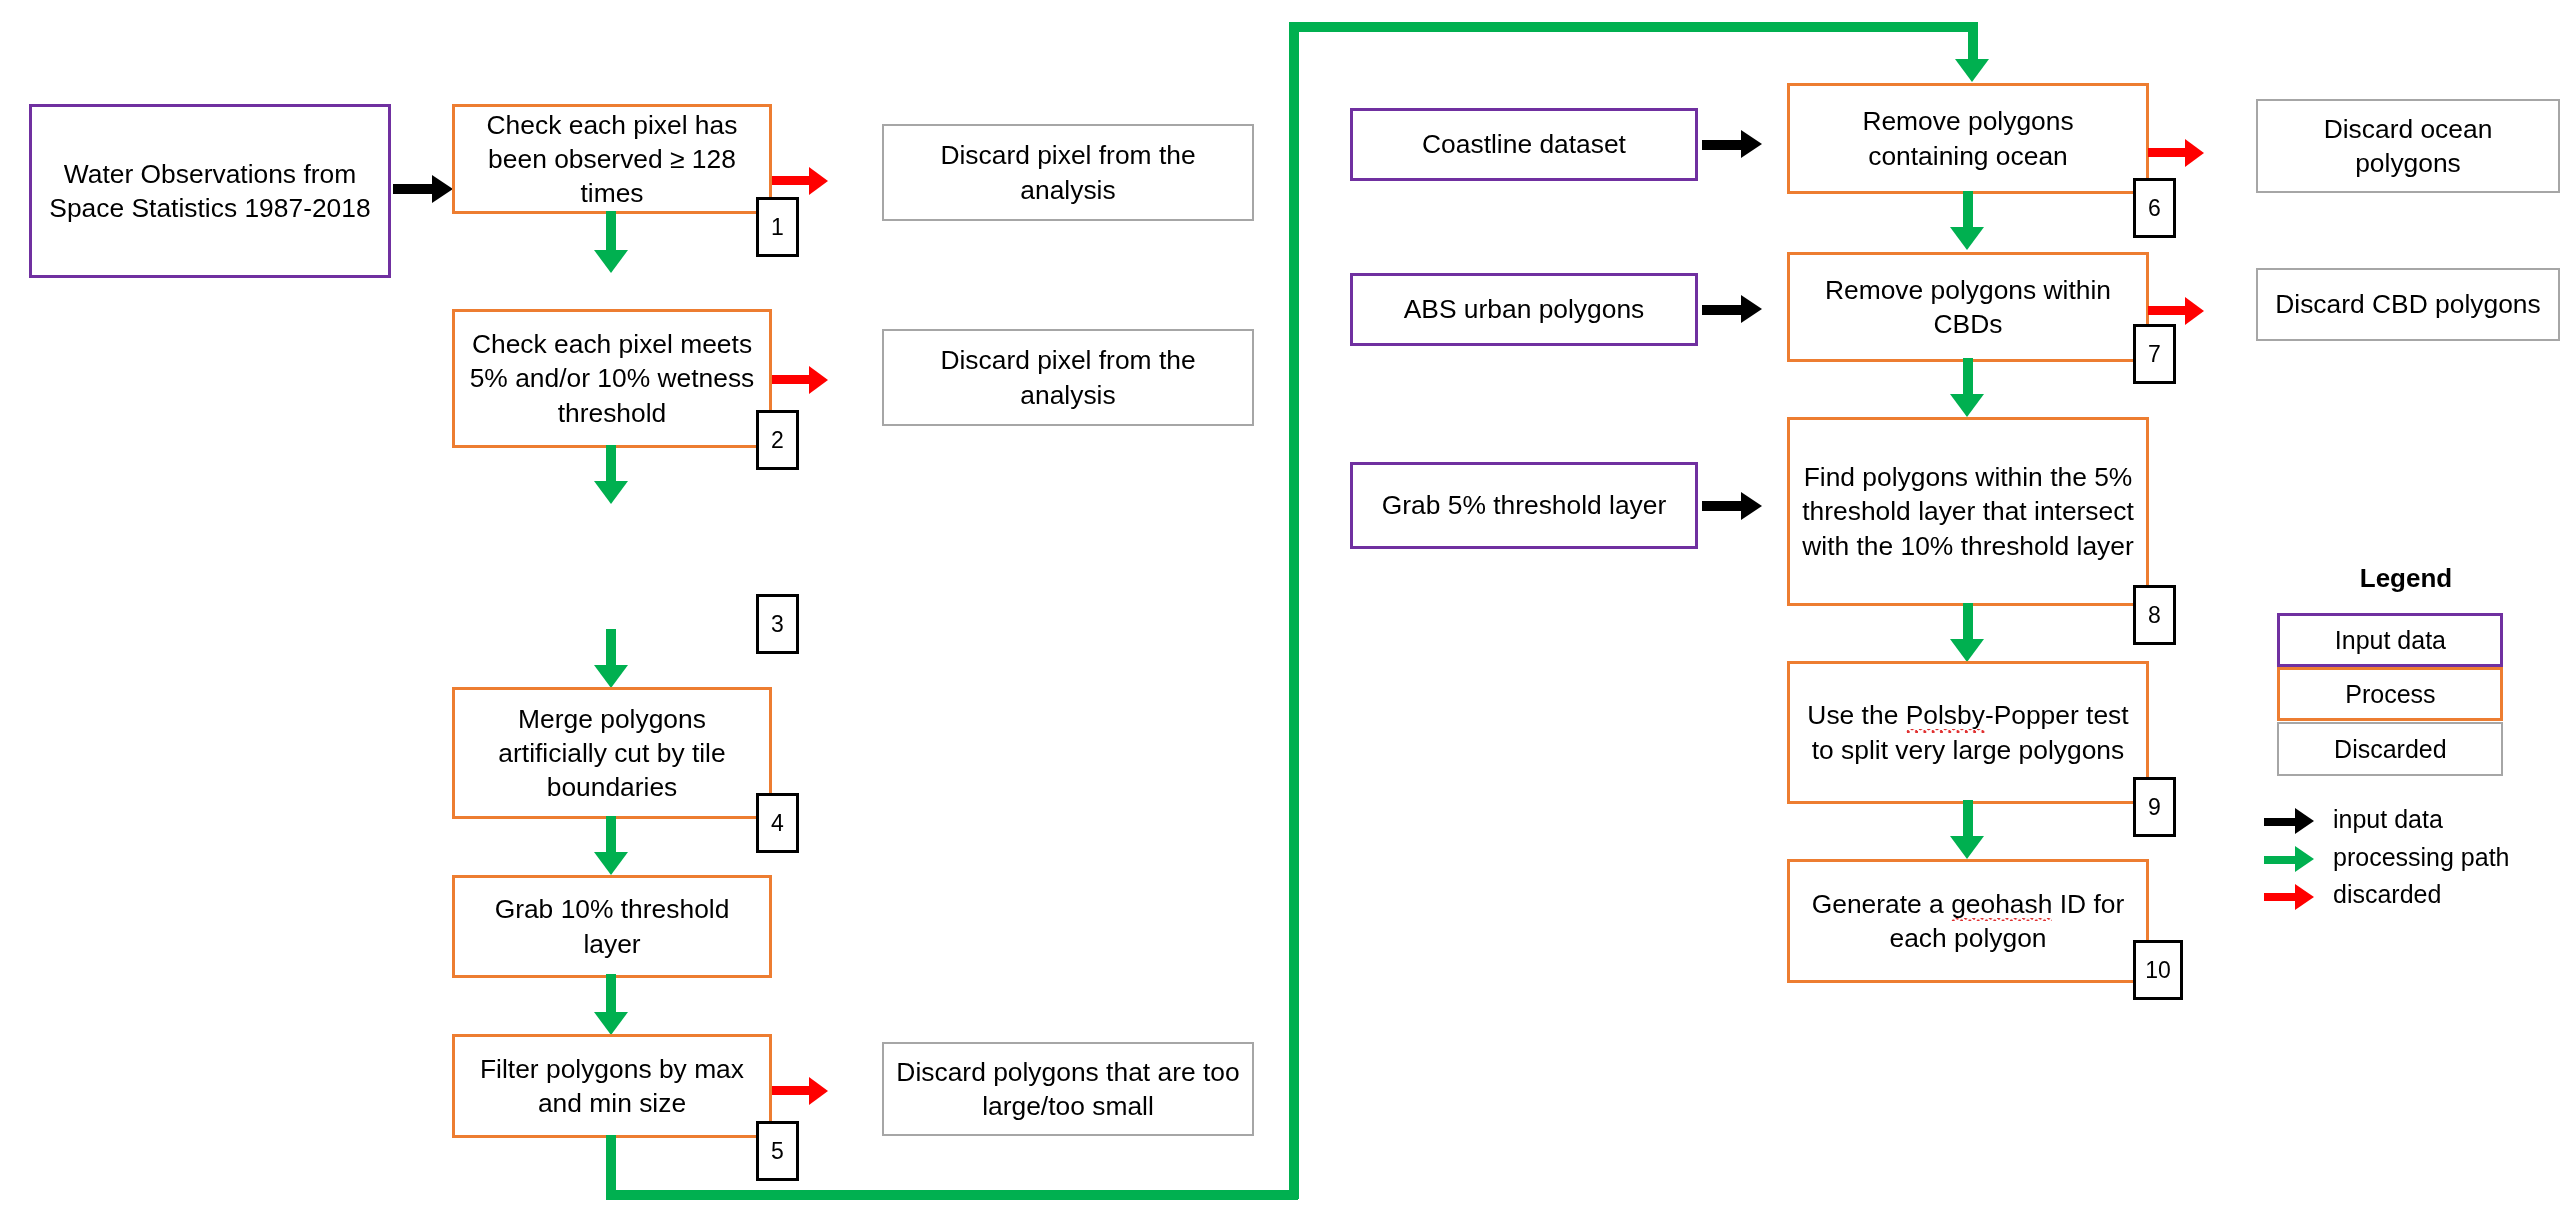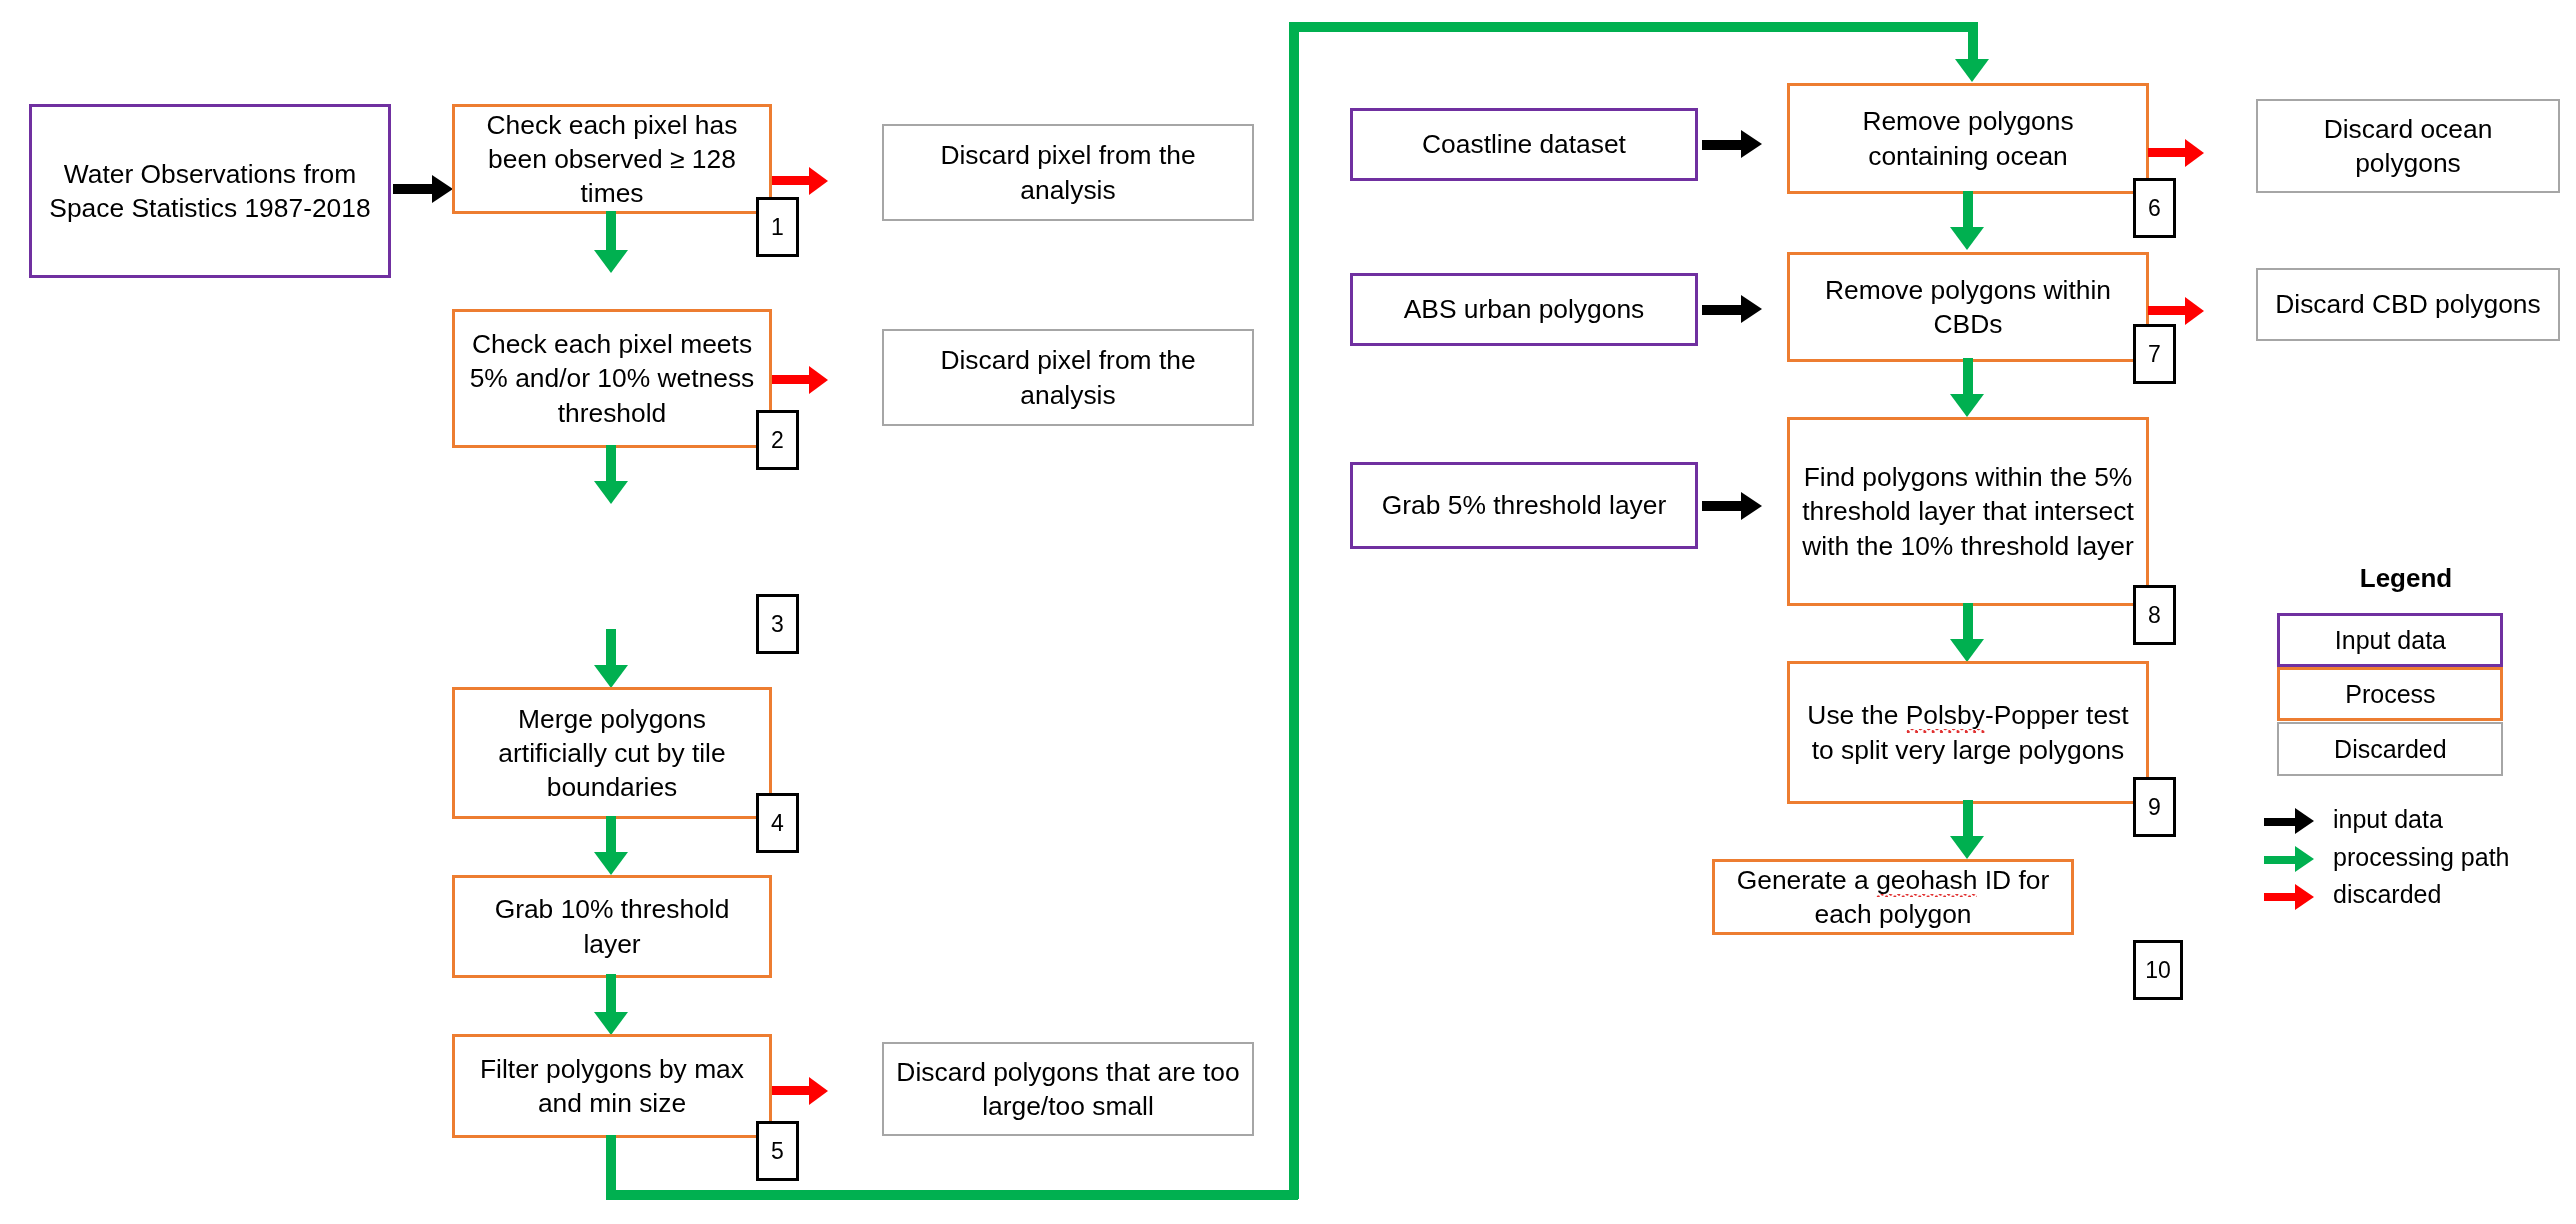--- a/index.html
+++ b/index.html
@@ -236,21 +236,21 @@
 
   <div class="node n-process" style="left:1787px;top:661px;width:362px;height:143px;">
     <span class="txt"><span>Use the </span><span class="squig">Polsby</span><span>-Popper test to split very large polygons</span></span>
   </div>
   <div class="badge" style="left:2133px;top:777px;width:43px;height:60px;">
     <span>9</span>
   </div>
   <div class="line ln-green" style="left:1963px;top:800px;width:9.7px;height:40px;"></div>
   <div class="arrow ar-down-green" style="left:1950px;top:836px;"></div>
 
-  <div class="node n-process" style="left:1712px;top:859px;width:362px;height:76px;">
+  <div class="node n-process" style="left:1787px;top:859px;width:362px;height:124px;">
     <span class="txt"><span>Generate a </span><span class="squig">geohash</span><span> ID for each polygon</span></span>
   </div>
   <div class="badge" style="left:2133px;top:940px;width:50px;height:60px;text-align:right;">
     <span>10</span>
   </div>
 
   <div id="legend" style="left:2260px;top:563px;width:292px;height:396px;">
 
     <div class="legend-title" style="left:0;top:0;">Legend</div>
 

